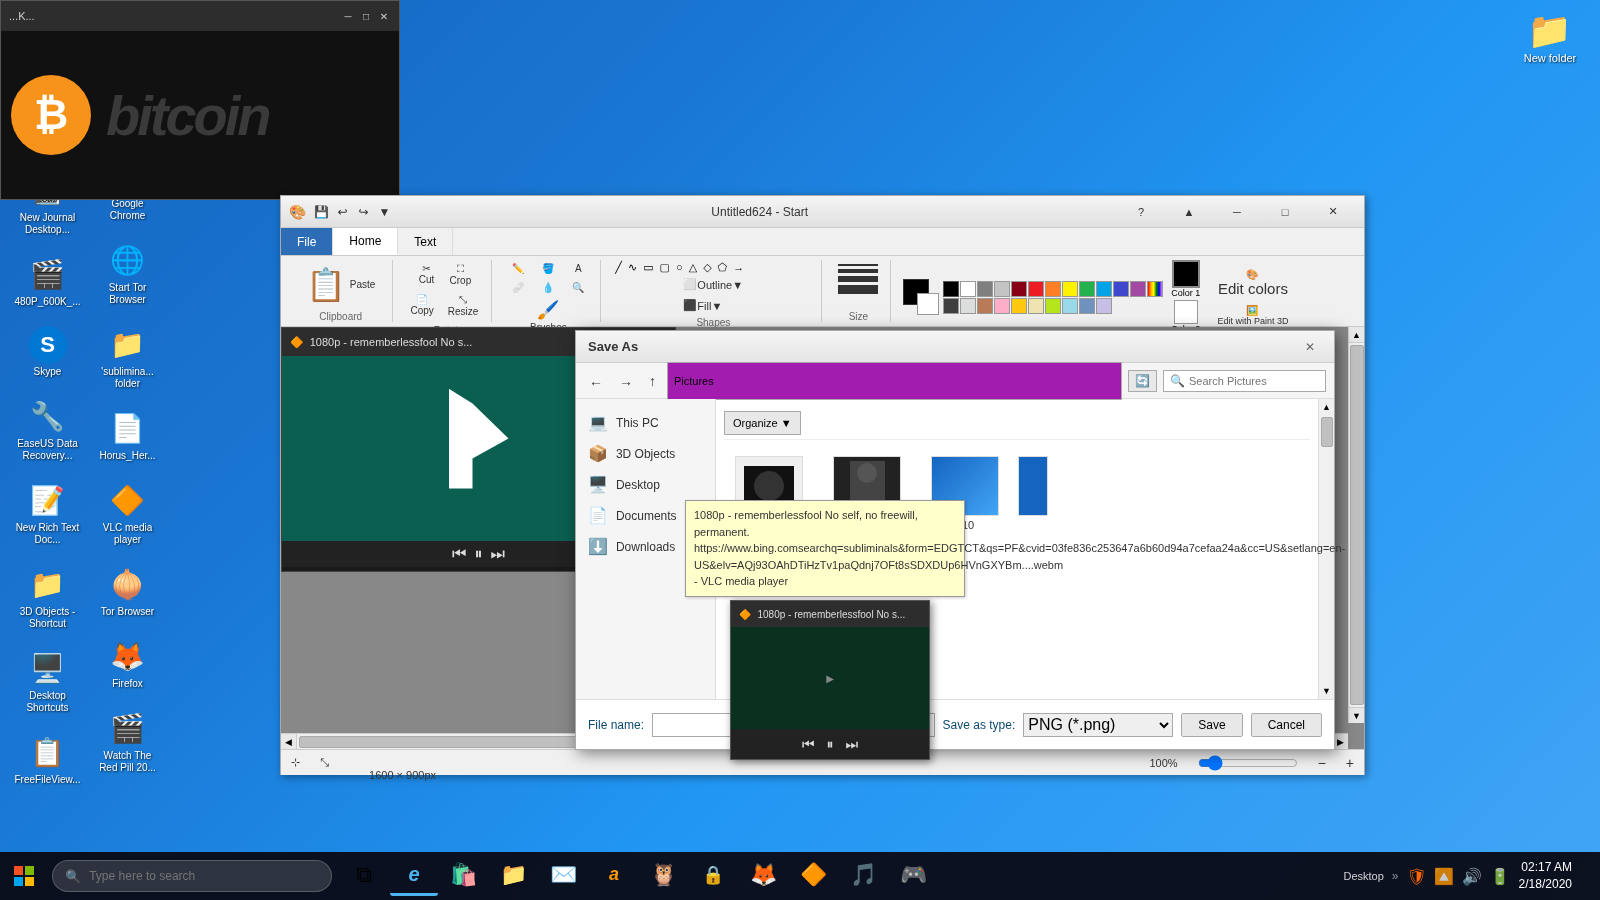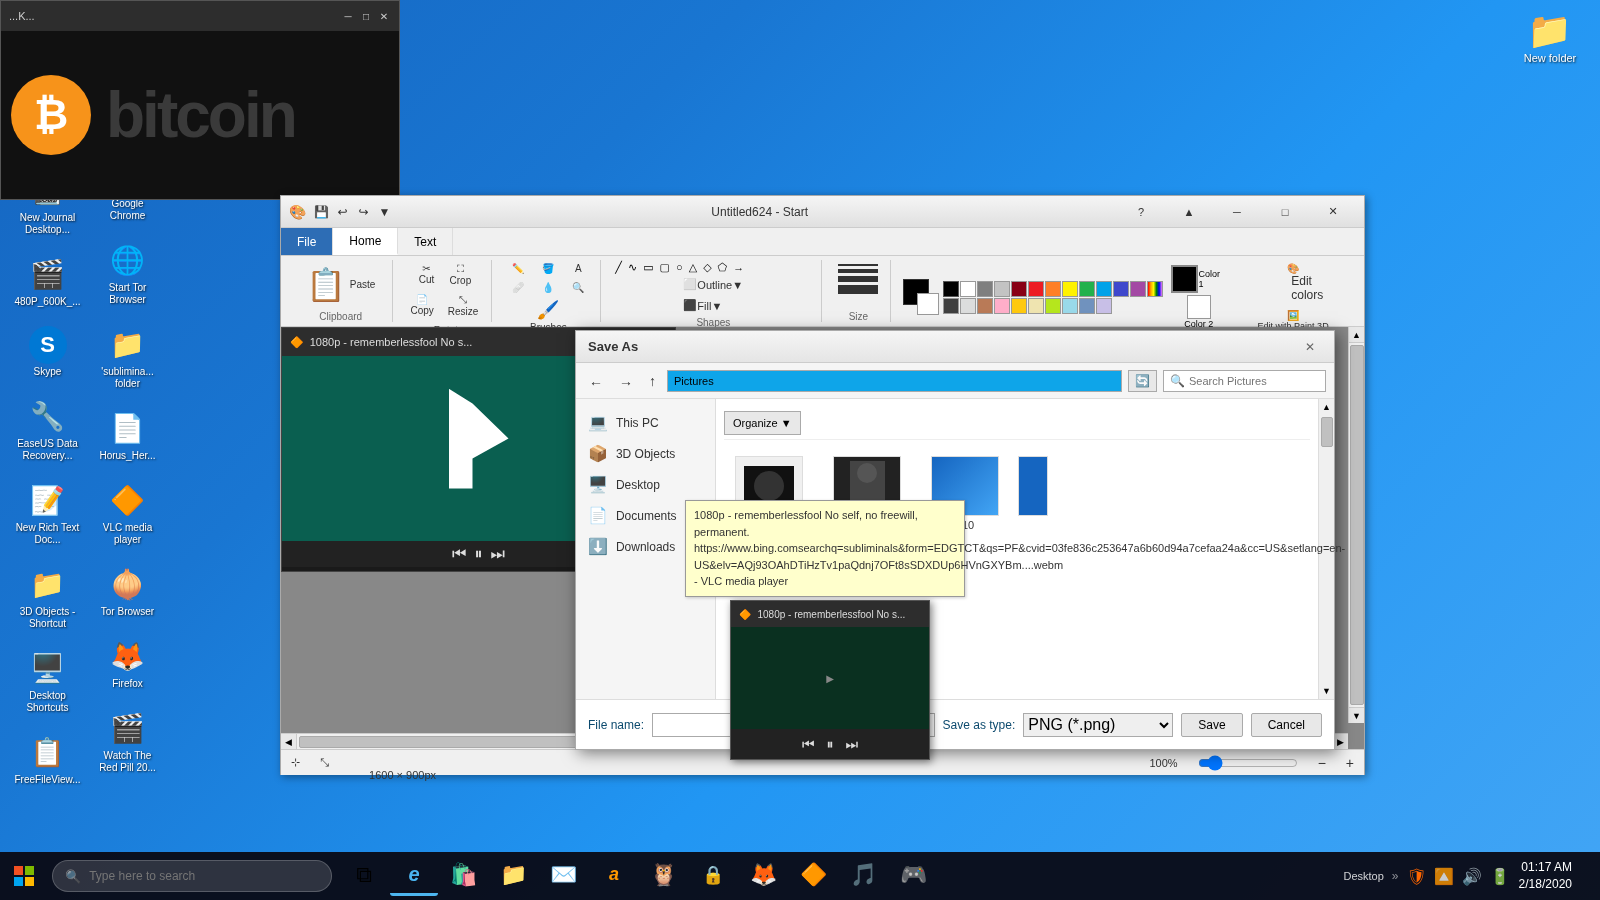--- a/index.html
+++ b/index.html
@@ -117,23 +117,24 @@
       display: flex;
       align-items: center;
       justify-content: center;
       font-size: 42px;
       color: white;
       font-weight: bold;
       margin-right: 15px;
       flex-shrink: 0;
     }
     .bitcoin-text {
-      font-size: 64px;
+      font-size: 56px;
       font-weight: bold;
       color: rgba(100,100,100,0.5);
+      font-style: italic;
       letter-spacing: -3px;
     }
 
     
     .paint-window {
       position: absolute;
       top: 195px;
       left: 280px;
       width: 1085px;
       height: 580px;
@@ -816,33 +817,33 @@
                   <div style="width:16px;height:16px;background:#ffaec9;" class="color-swatch"></div>
                   <div style="width:16px;height:16px;background:#ffc90e;" class="color-swatch"></div>
                   <div style="width:16px;height:16px;background:#efe4b0;" class="color-swatch"></div>
                   <div style="width:16px;height:16px;background:#b5e61d;" class="color-swatch"></div>
                   <div style="width:16px;height:16px;background:#99d9ea;" class="color-swatch"></div>
                   <div style="width:16px;height:16px;background:#7092be;" class="color-swatch"></div>
                   <div style="width:16px;height:16px;background:#c8bfe7;" class="color-swatch"></div>
                 </div>
               </div>
               <div style="display:flex;flex-direction:column;gap:2px;margin-left:4px;">
-                <div style="display:flex;flex-direction:row;align-items:center;">
+                <div style="display:flex;flex-direction:column;align-items:center;">
                   <div style="width:28px;height:28px;background:#000;border:2px solid #888;"></div>
                   <span style="font-size:9px;">Color 1</span>
                 </div>
                 <div style="display:flex;flex-direction:column;align-items:center;">
                   <div style="width:24px;height:24px;background:#fff;border:1px solid #999;"></div>
                   <span style="font-size:9px;">Color 2</span>
                 </div>
               </div>
               <div style="display:flex;flex-direction:column;gap:2px;margin-left:8px;">
                 <div class="toolbar-btn" style="flex-direction:column;align-items:center;">
                   <span>🎨</span>
-                  <span style="font-size:12px;margin-left:48px;">Edit colors</span>
+                  <span style="font-size:15px;">Edit colors</span>
                 </div>
                 <div class="toolbar-btn" style="flex-direction:column;align-items:center;">
                   <span>🖼️</span>
                   <span style="font-size:9px;">Edit with Paint 3D</span>
                 </div>
               </div>
             </div>
           </div>
           <span class="group-label">Colors</span>
         </div>
@@ -913,21 +914,21 @@
 
   <div class="save-as-dialog">
     <div class="dialog-title-bar">
       <span class="dtitle">Save As</span>
       <button class="dclose">✕</button>
     </div>
     <div class="dialog-address-bar">
       <button class="nav-btn">←</button>
       <button class="nav-btn">→</button>
       <button class="nav-btn">↑</button>
-      <div style="flex:1;background:#0ea5e9;border:1px solid #aaa;height:22px;padding:2px 6px;font-size:11px;display:flex;align-items:center;">Pictures</div>
+      <div style="flex:1;background:#a21caf;border:1px solid #aaa;height:22px;padding:18px 6px;font-size:11px;display:flex;align-items:center;">Pictures</div>
       <button style="height:22px;padding:0 6px;border:1px solid #aaa;background:#e8e8e8;cursor:pointer;font-size:12px;">🔄</button>
       <div class="search-box">
         <span>🔍</span>
         <input type="text" placeholder="Search Pictures" style="border: none; outline: none; font-size: 11px; width: 130px;">
       </div>
     </div>
 
     <div class="dialog-body">
       <div class="dialog-sidebar">
         <div class="dialog-sidebar-item">
@@ -1083,20 +1084,20 @@
     </div>
 
     <div class="taskbar-right">
       <span style="color:rgba(255,255,255,0.8);font-size:11px;">Desktop</span>
       <span style="color:rgba(255,255,255,0.5);">»</span>
       <span class="tray-icon" style="color:#ff6600;">🛡</span>
       <span class="tray-icon">🔼</span>
       <span class="tray-icon">🔊</span>
       <span class="tray-icon">🔋</span>
       <div class="taskbar-clock">
-        <div>01:17 AM</div>
+        <div>02:17 AM</div>
         <div>2/18/2020</div>
       </div>
       <div style="width:8px;height:48px;cursor:pointer;"></div>
     </div>
   </div>
 
 </div>
 
 </body></html>

